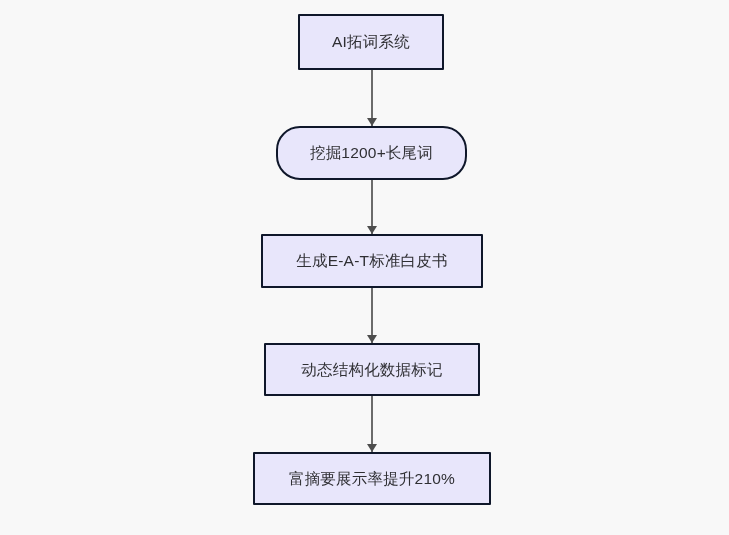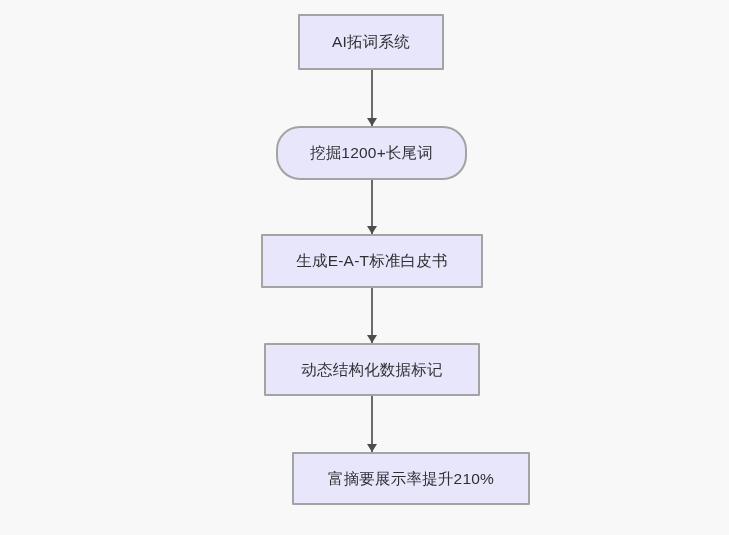--- a/index.html
+++ b/index.html
@@ -16,21 +16,21 @@
   }
   #flowchart-canvas {
     position: relative;
     width: 729px;
     height: 535px;
   }
   .node {
     position: absolute;
     box-sizing: border-box;
     background: #e8e6fb;
-    border: 2px solid #a3a3a3;
+    border: 2px solid #0f172a;
     border-radius: 1px;
     display: flex;
     align-items: center;
     justify-content: center;
     color: #2f2f33;
     font-size: 15.5px;
     line-height: 1;
     letter-spacing: 0.2px;
     white-space: nowrap;
   }
@@ -92,17 +92,17 @@
   </div>
 
   <div class="node" style="left: 264px; top: 343px; width: 216px; height: 53px;">
     <span class="node-label">动态结构化数据标记</span>
   </div>
 
   <div class="node" style="left: 261px; top: 234px; width: 222px; height: 54px;">
     <span class="node-label">生成E-A-T标准白皮书</span>
   </div>
 
-  <div class="node" style="left: 253px; top: 452px; width: 238px; height: 53px; margin-left: 39px;">
+  <div class="node" style="left: 253px; top: 452px; width: 238px; height: 53px;">
     <span class="node-label">富摘要展示率提升210%</span>
   </div>
 
 </div>
 
 </body></html>

